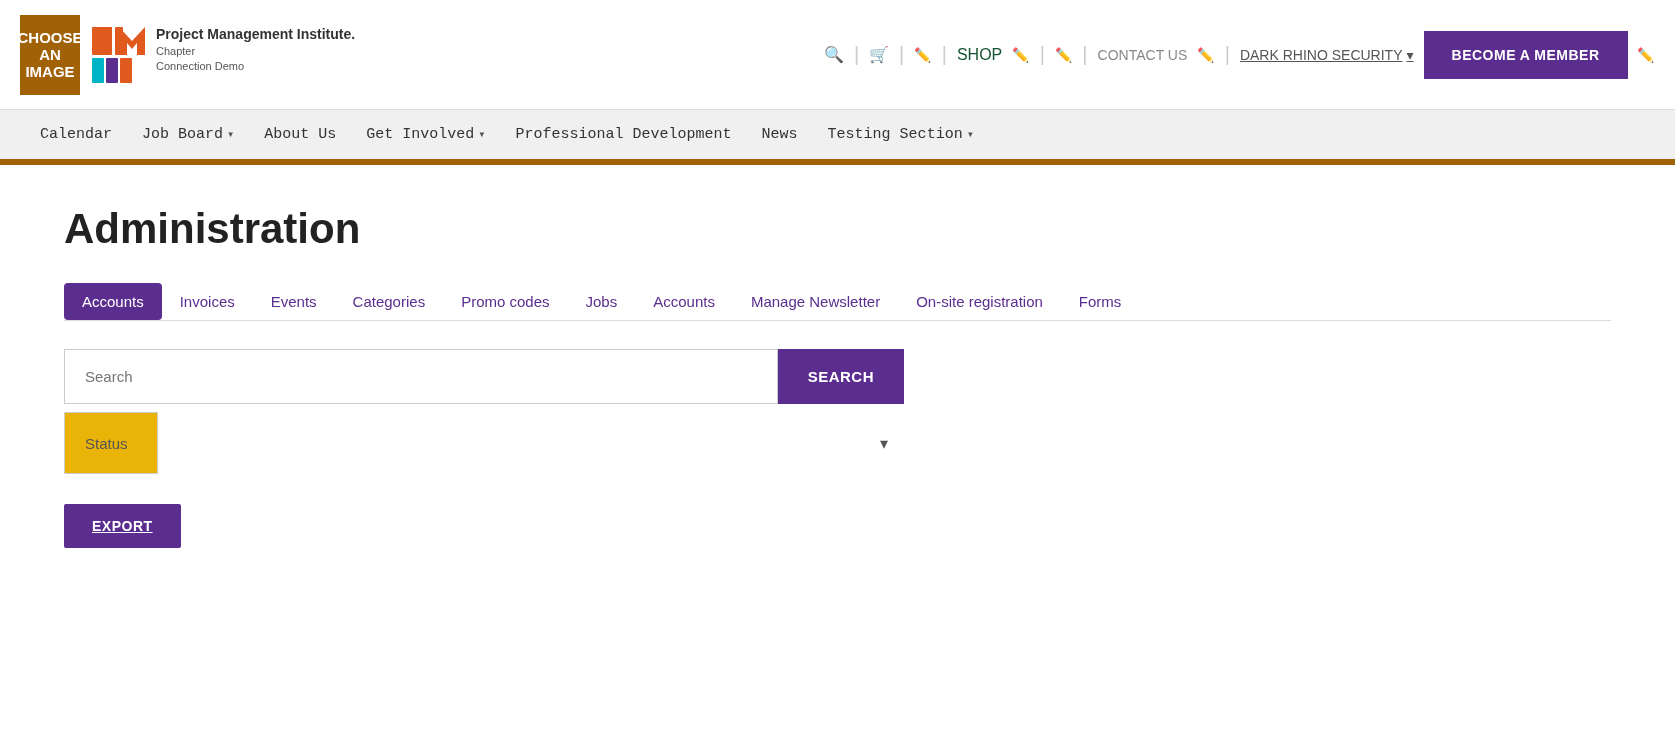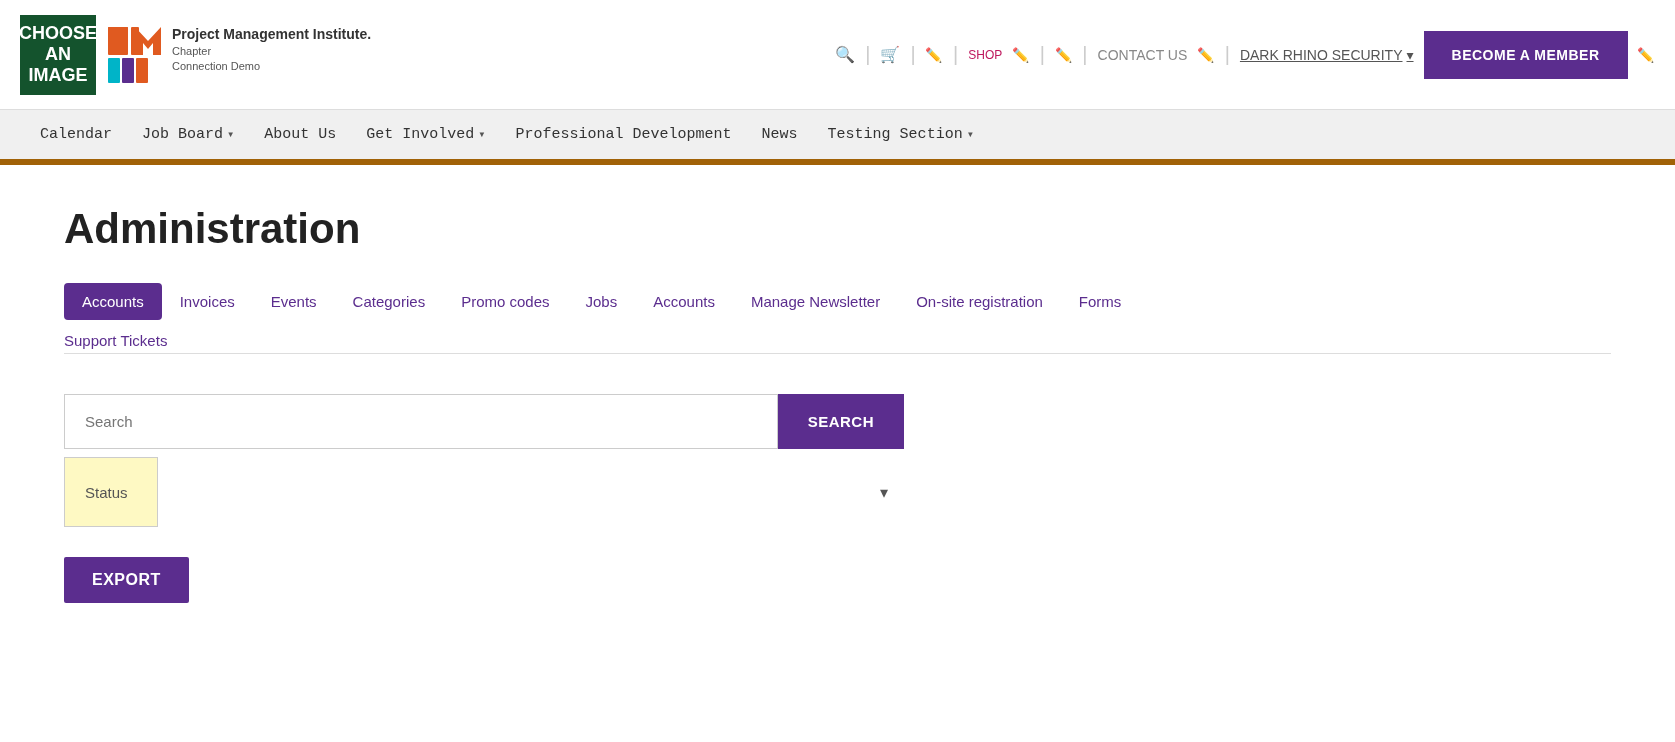--- a/index.html
+++ b/index.html
@@ -13,25 +13,25 @@
       border-bottom: 1px solid #ddd;
       height: 110px;
     }
     .logo-area {
       display: flex;
       align-items: center;
       gap: 10px;
       min-width: 240px;
     }
     .choose-image-box {
-      background: #14532d;
-      color: #fff;
-      font-weight: bold;
-      font-size: 18px;
-      width: 76px;
+      background: #a16207;
+      color: #fff;
+      font-weight: bold;
+      font-size: 15px;
+      width: 60px;
       height: 80px;
       display: flex;
       align-items: center;
       justify-content: center;
       text-align: center;
       flex-shrink: 0;
     }
     .pmi-logo {
       display: flex;
       align-items: flex-start;
@@ -71,22 +71,22 @@
     }
     .header-divider {
       color: #ccc;
       font-size: 20px;
     }
     .edit-icon {
       color: #888;
       font-size: 14px;
     }
     .shop-label {
-      color: #be185d;
-      font-size: 12px;
+      color: #14532d;
+      font-size: 16px;
       cursor: pointer;
     }
     .contact-us-label {
       color: #888;
       font-size: 14px;
       cursor: pointer;
     }
     .dark-rhino {
       color: #555;
       font-size: 14px;
@@ -142,21 +142,21 @@
       margin-bottom: 30px;
     }
 
     
     .tabs-area {
       display: flex;
       flex-wrap: wrap;
       gap: 0;
       border-bottom: 1px solid #ddd;
       padding-bottom: 0;
-      margin-bottom: 40px;
+      margin-bottom: 28px;
       align-items: center;
     }
     .tab-item {
       padding: 10px 18px;
       font-size: 15px;
       color: #5b2d8e;
       cursor: pointer;
       border-radius: 0;
       white-space: nowrap;
     }
@@ -196,22 +196,22 @@
       cursor: pointer;
       height: 55px;
       letter-spacing: 0.5px;
     }
     .status-select {
       border: 1px solid #ccc;
       padding: 16px 20px;
       font-size: 15px;
       color: #555;
       flex: 1;
-      height: 70px;
-      background: #fef9c3;
+      height: 62px;
+      background: #eab308;
       appearance: none;
       cursor: pointer;
       outline: none;
     }
     .status-wrapper {
       position: relative;
       flex: 1;
     }
     .status-wrapper::after {
       content: '▾';
@@ -220,26 +220,27 @@
       top: 50%;
       transform: translateY(-50%);
       color: #555;
       pointer-events: none;
     }
 
     .export-btn {
       background: #5b2d8e;
       color: #fff;
       font-weight: bold;
-      font-size: 16px;
+      font-size: 14px;
       padding: 14px 28px;
       border: none;
       cursor: pointer;
       letter-spacing: 0.5px;
       border-radius: 2px;
+      text-decoration: underline;
     }
 
     
   </style>
 </head>
 <body>
 
 <header class="header">
   <div class="logo-area">
     <div class="choose-image-box">CHOOSE AN IMAGE</div>
@@ -316,23 +317,20 @@
     <span class="tab-item active">Accounts</span>
     <span class="tab-item">Invoices</span>
     <span class="tab-item">Events</span>
     <span class="tab-item">Categories</span>
     <span class="tab-item">Promo codes</span>
     <span class="tab-item">Jobs</span>
     <span class="tab-item">Accounts</span>
     <span class="tab-item">Manage Newsletter</span>
     <span class="tab-item">On-site registration</span>
     <span class="tab-item">Forms</span>
-    <div class="tabs-second-row">
-      <span class="tab-support">Support Tickets</span>
-    </div>
   </div>
 
   
   <div style="display:flex; gap:0; margin-bottom:8px; width:840px;">
     <input class="search-input" type="text" placeholder="Search" style="">
     <button class="search-btn">SEARCH</button>
   </div>
 
   
   <div style="display:flex; gap:0; margin-bottom:30px; width:840px;">

